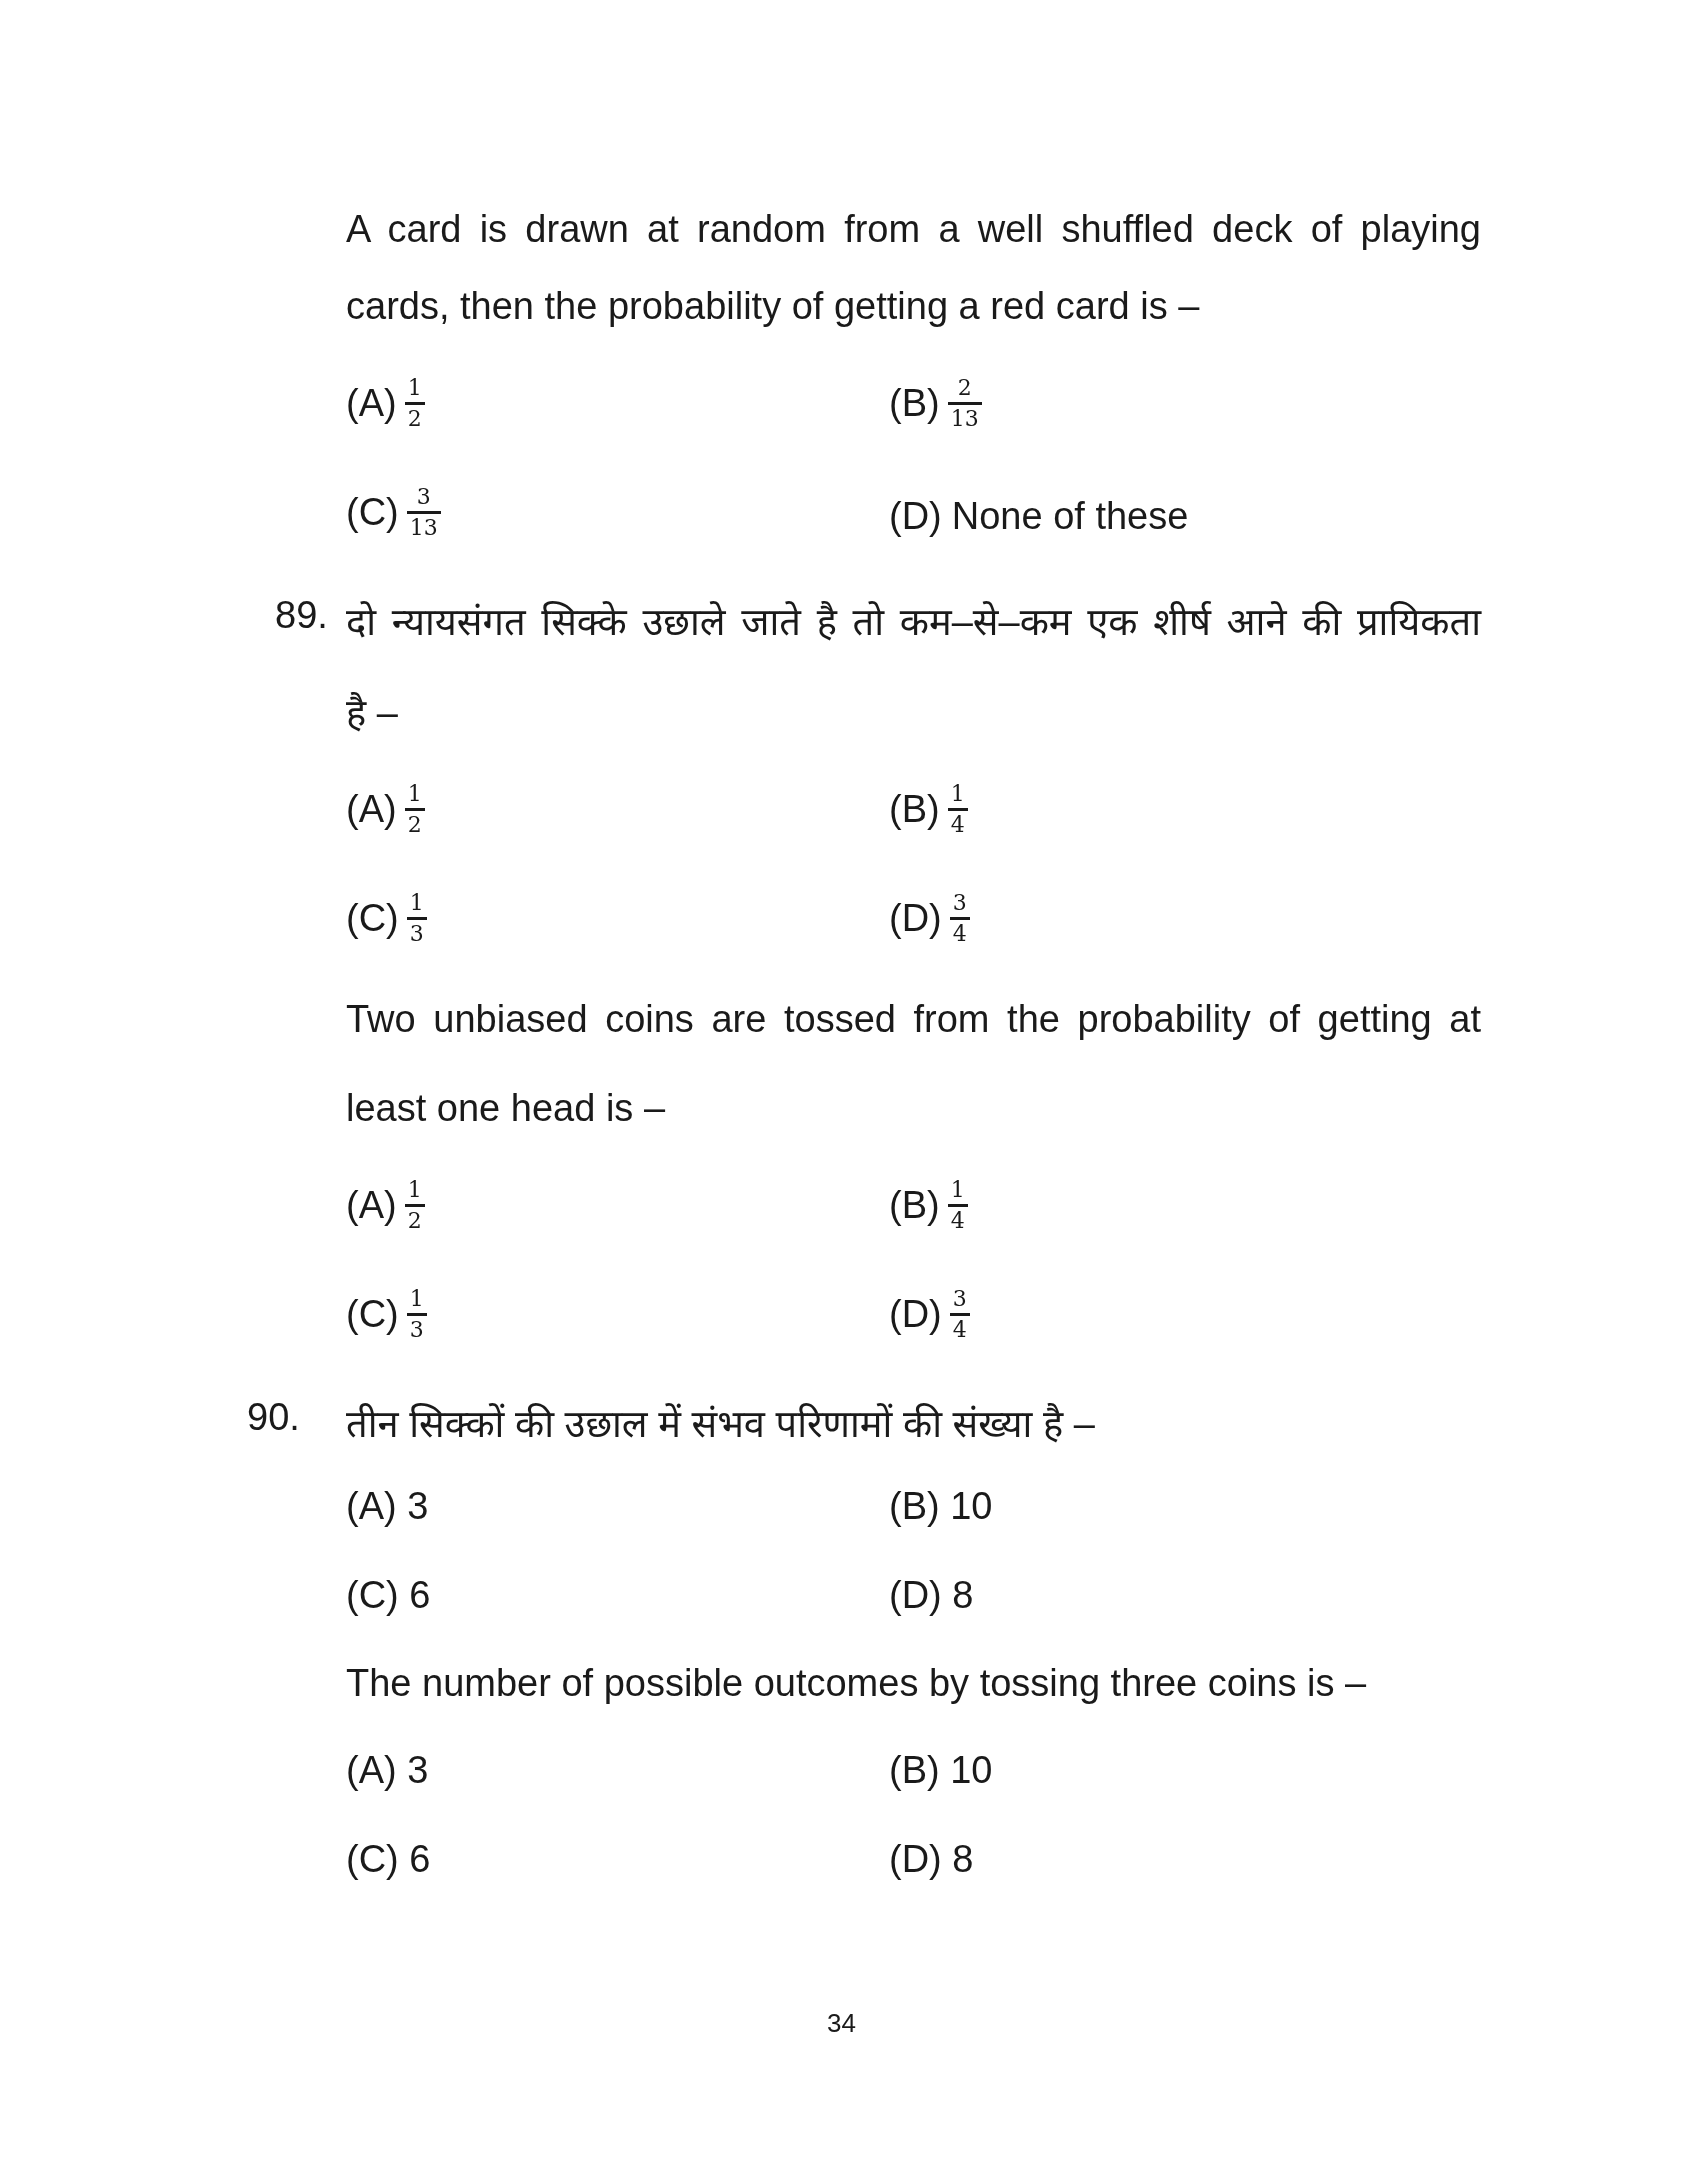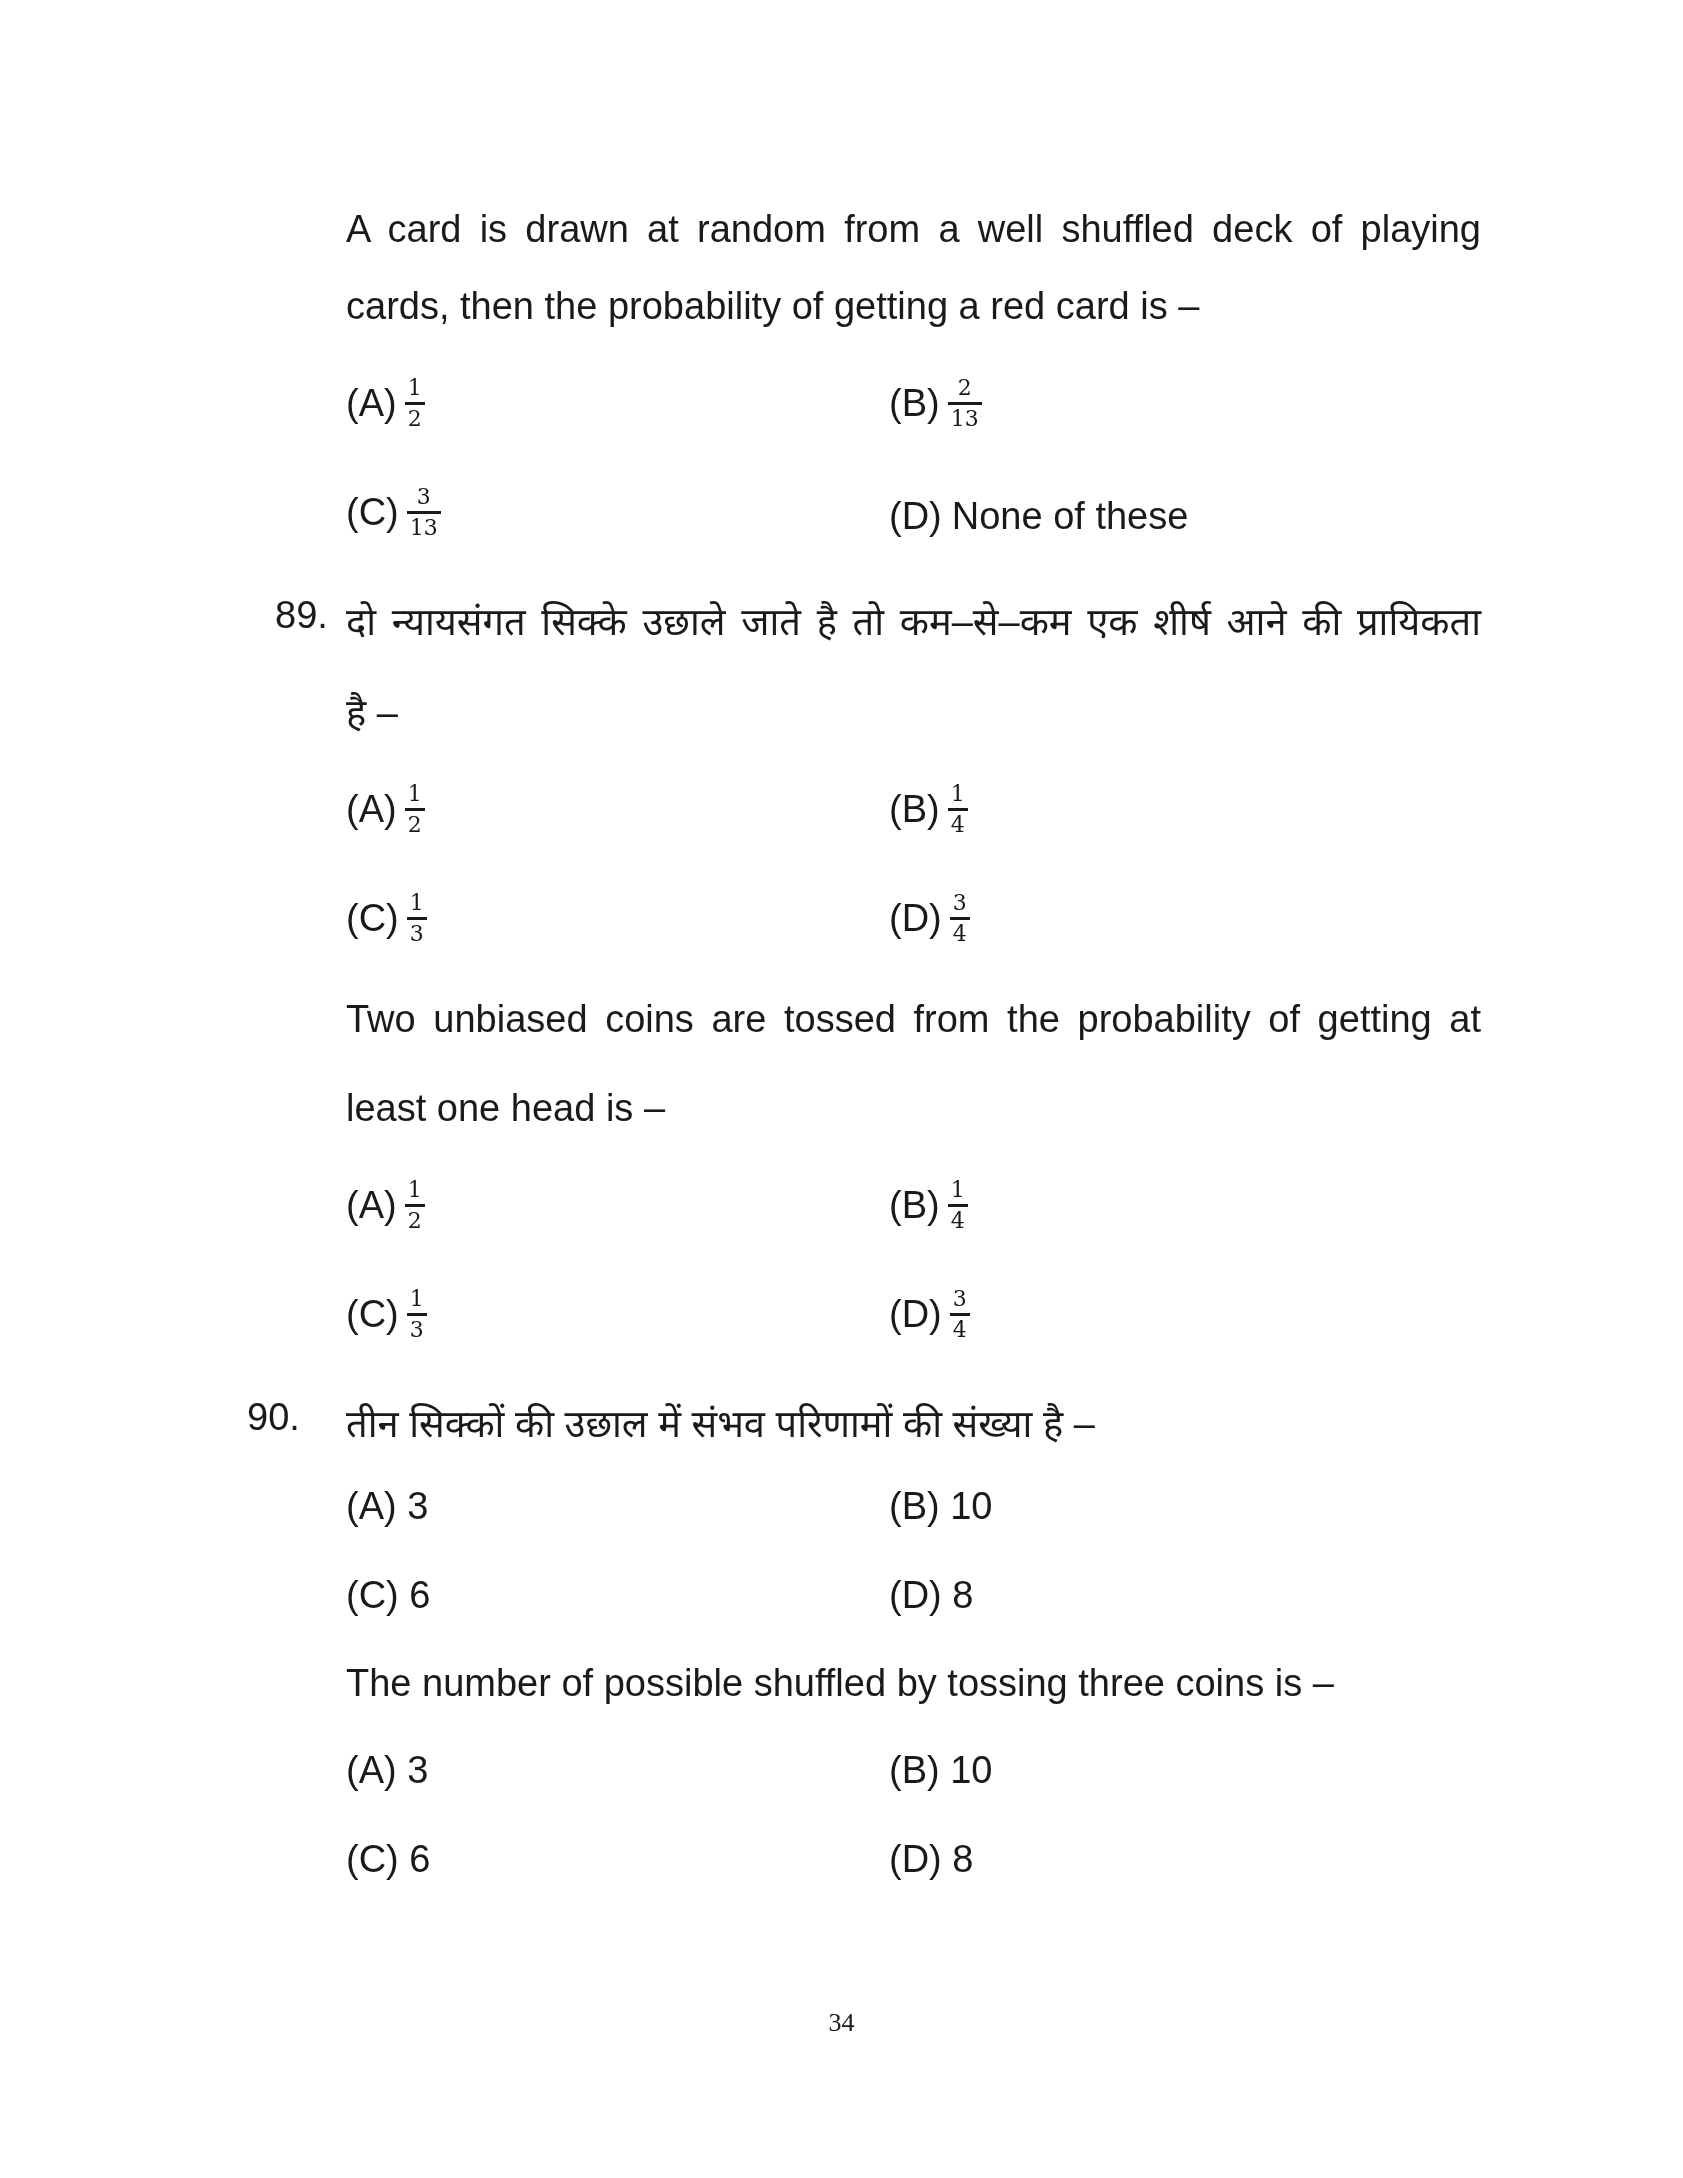--- a/index.html
+++ b/index.html
@@ -4,21 +4,21 @@
 <style>
   html, body { margin:0; padding:0; background:#ffffff; }
   body { width:1683px; height:2178px; position:relative; font-family:"Liberation Sans", sans-serif; color:#1a1a1a; overflow:hidden; }
   .line { position:absolute; font-size:38px; white-space:nowrap; }
   .just { position:absolute; left:346px; width:1135px; font-size:38px; text-align:justify; text-align-last:justify; white-space:nowrap; }
   .qnum { position:absolute; left:247px; font-size:38px; }
   .opt { position:absolute; font-size:38px; display:flex; align-items:center; }
   .frac { display:inline-flex; flex-direction:column; align-items:center; margin-left:8px; font-family:"DejaVu Serif", serif; font-size:22px; line-height:24px; }
   .frac .num { padding:0 3px; }
   .frac .bar { align-self:stretch; height:3px; background:#1a1a1a; margin:2px 0; }
-  .page-num { position:absolute; left:0; width:1683px; text-align:center; top:2008px; font-family:Liberation Serif, serif; font-size:26px; }
+  .page-num { position:absolute; left:0; width:1683px; text-align:center; top:2008px; font-family:Liberation Sans, sans-serif; font-size:26px; }
 </style>
 </head>
 <body>
 
 <div class="just" style="top:196px;margin-top:12px;">A card is drawn at random from a well shuffled deck of playing</div>
 <div class="line" style="left:346px; top:285px;text-align:right;">cards, then the probability of getting a red card is –</div>
 
 <div class="opt" style="left:346px; top:376px;">
   <span>(A)</span>
   <span class="frac">
@@ -122,21 +122,21 @@
 </div>
 
 <div class="qnum" style="top:1396px;">90.</div>
 <div class="line" style="left:346px; top:1396px;">तीन सिक्कों की उछाल में संभव परिणामों की संख्या है –</div>
 
 <div class="line" style="left:346px; top:1485px;">(A) 3</div>
 <div class="line" style="left:889px; top:1485px;">(B) 10</div>
 <div class="line" style="left:346px; top:1574px;">(C) 6</div>
 <div class="line" style="left:889px; top:1574px;">(D) 8</div>
 
-<div class="line" style="left:346px; top:1662px;">The number of possible shuffled by tossing three coins is –</div>
+<div class="line" style="left:346px; top:1662px;">The number of possible outcomes by tossing three coins is –</div>
 
 <div class="line" style="left:346px; top:1749px;">(A) 3</div>
 <div class="line" style="left:889px; top:1749px;">(B) 10</div>
 <div class="line" style="left:346px; top:1838px;">(C) 6</div>
 <div class="line" style="left:889px; top:1838px;">(D) 8</div>
 
 <div class="page-num">34</div>
 
 
 </body></html>

